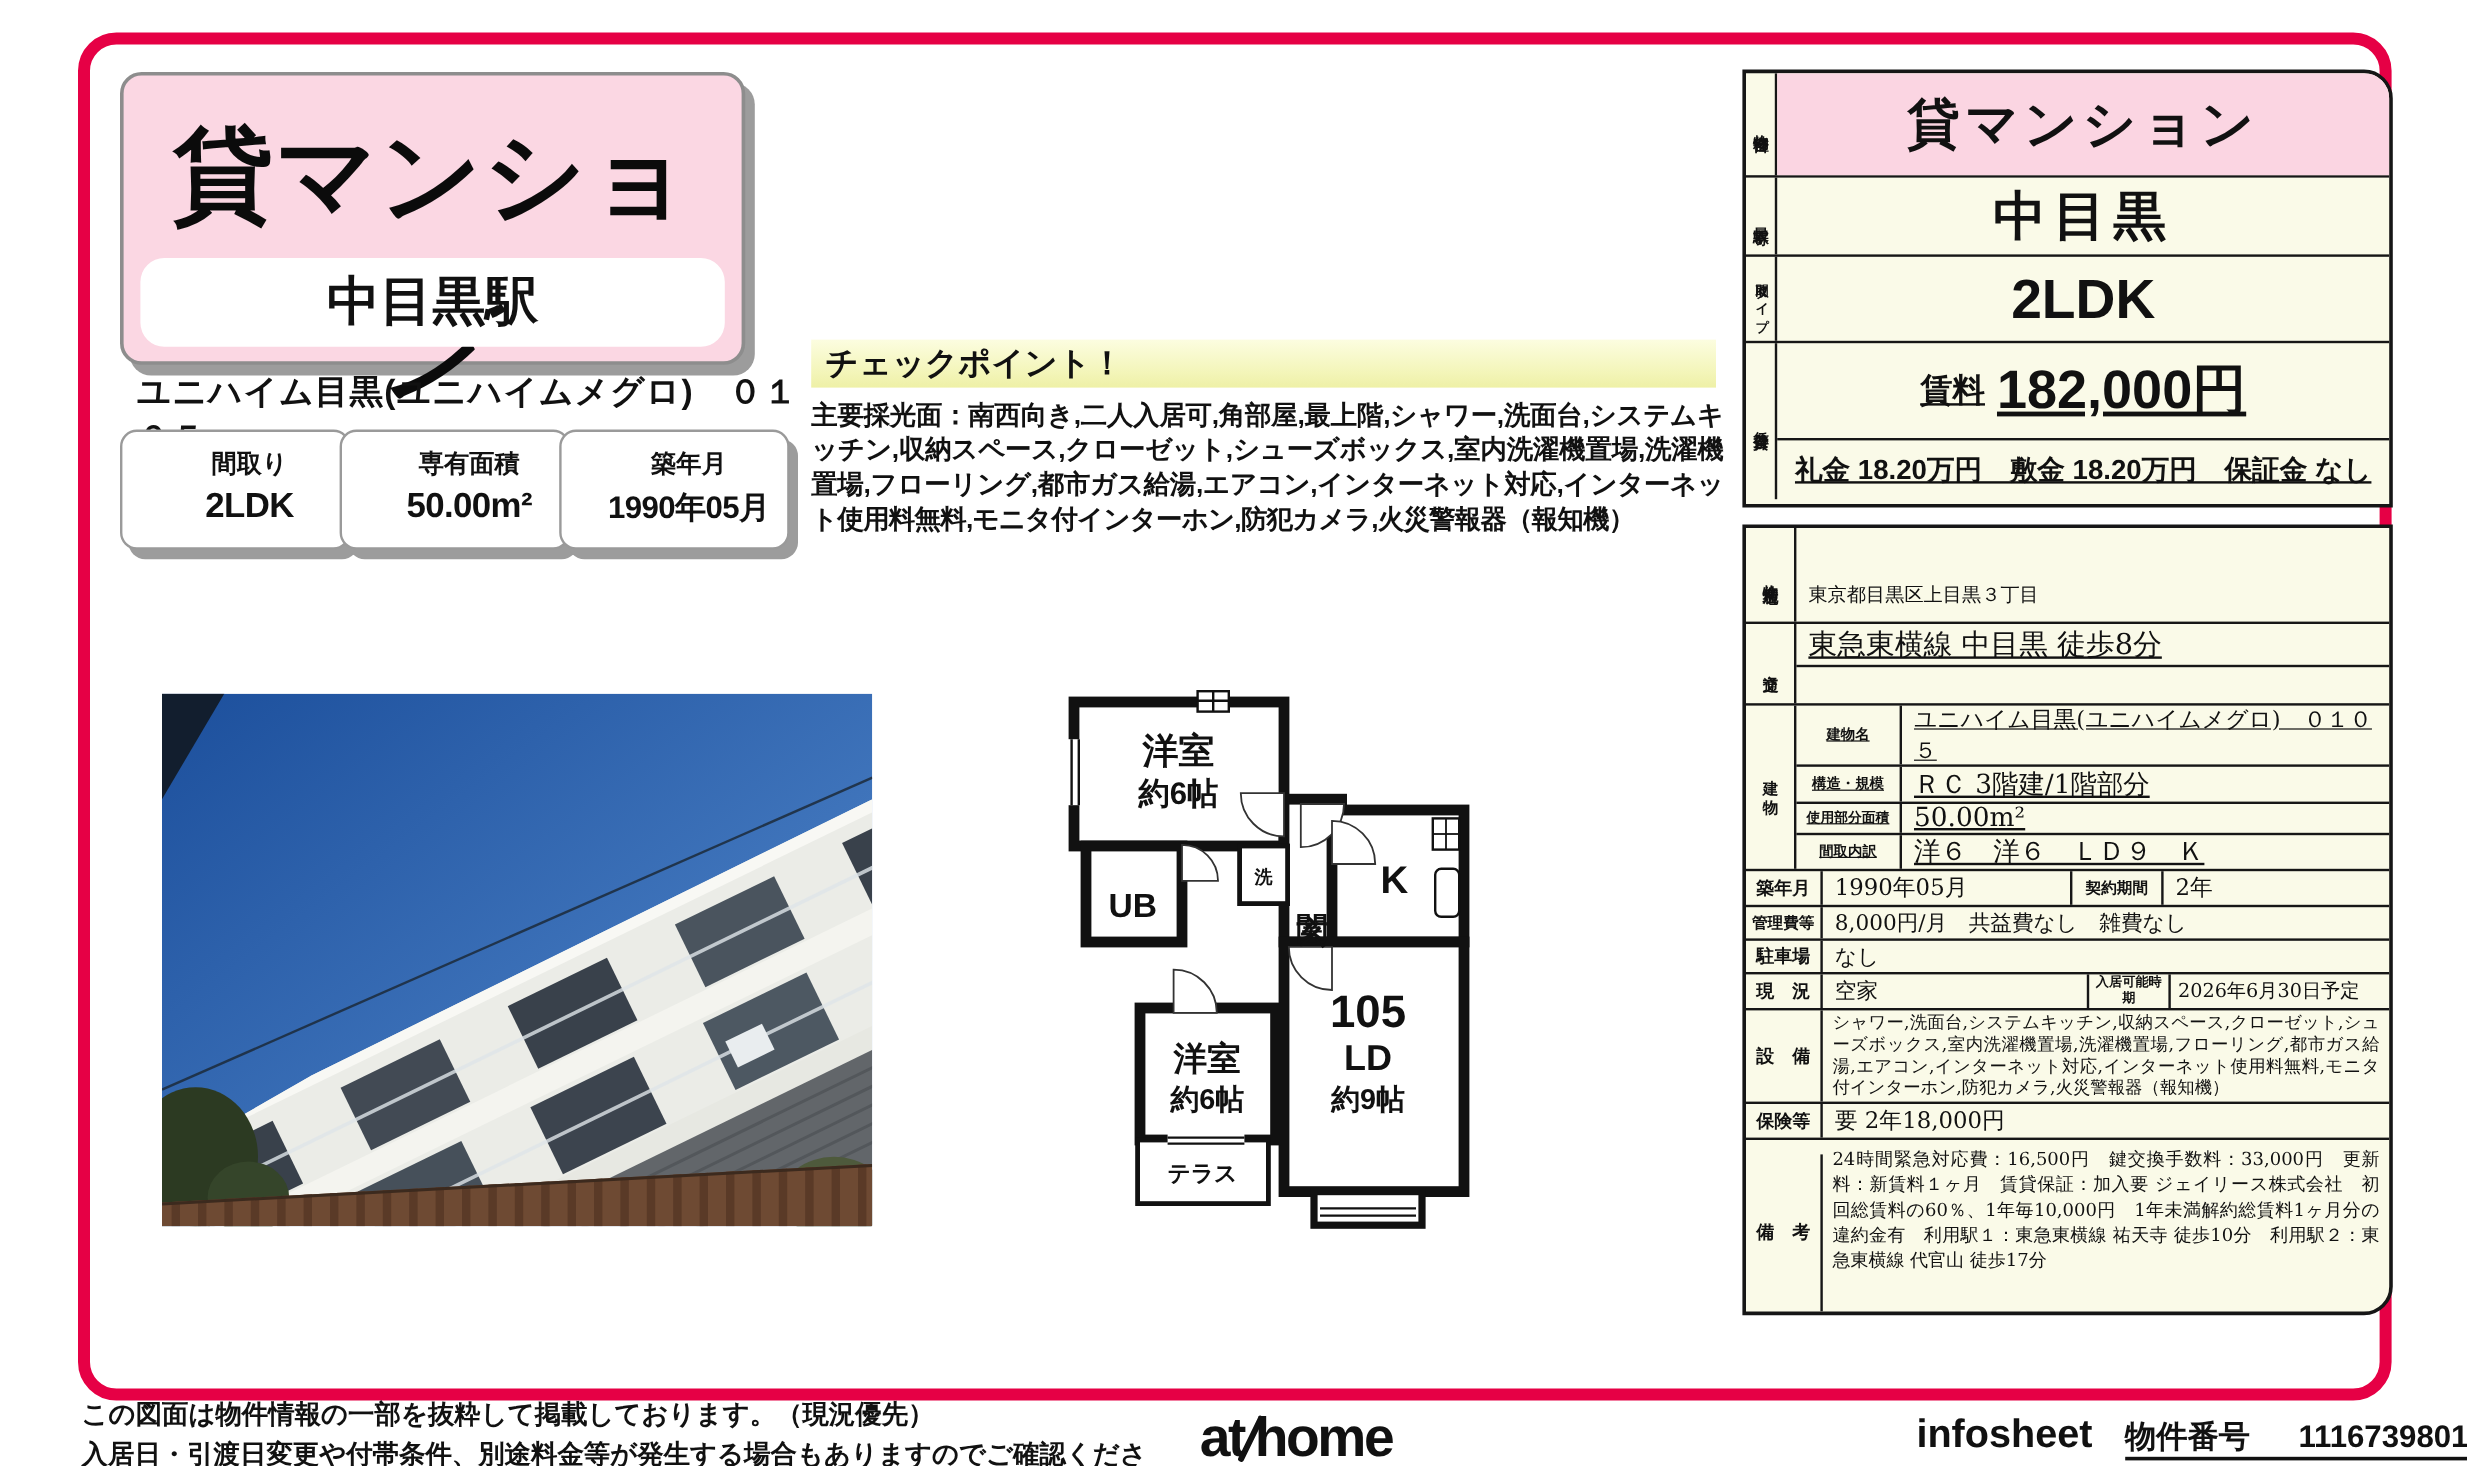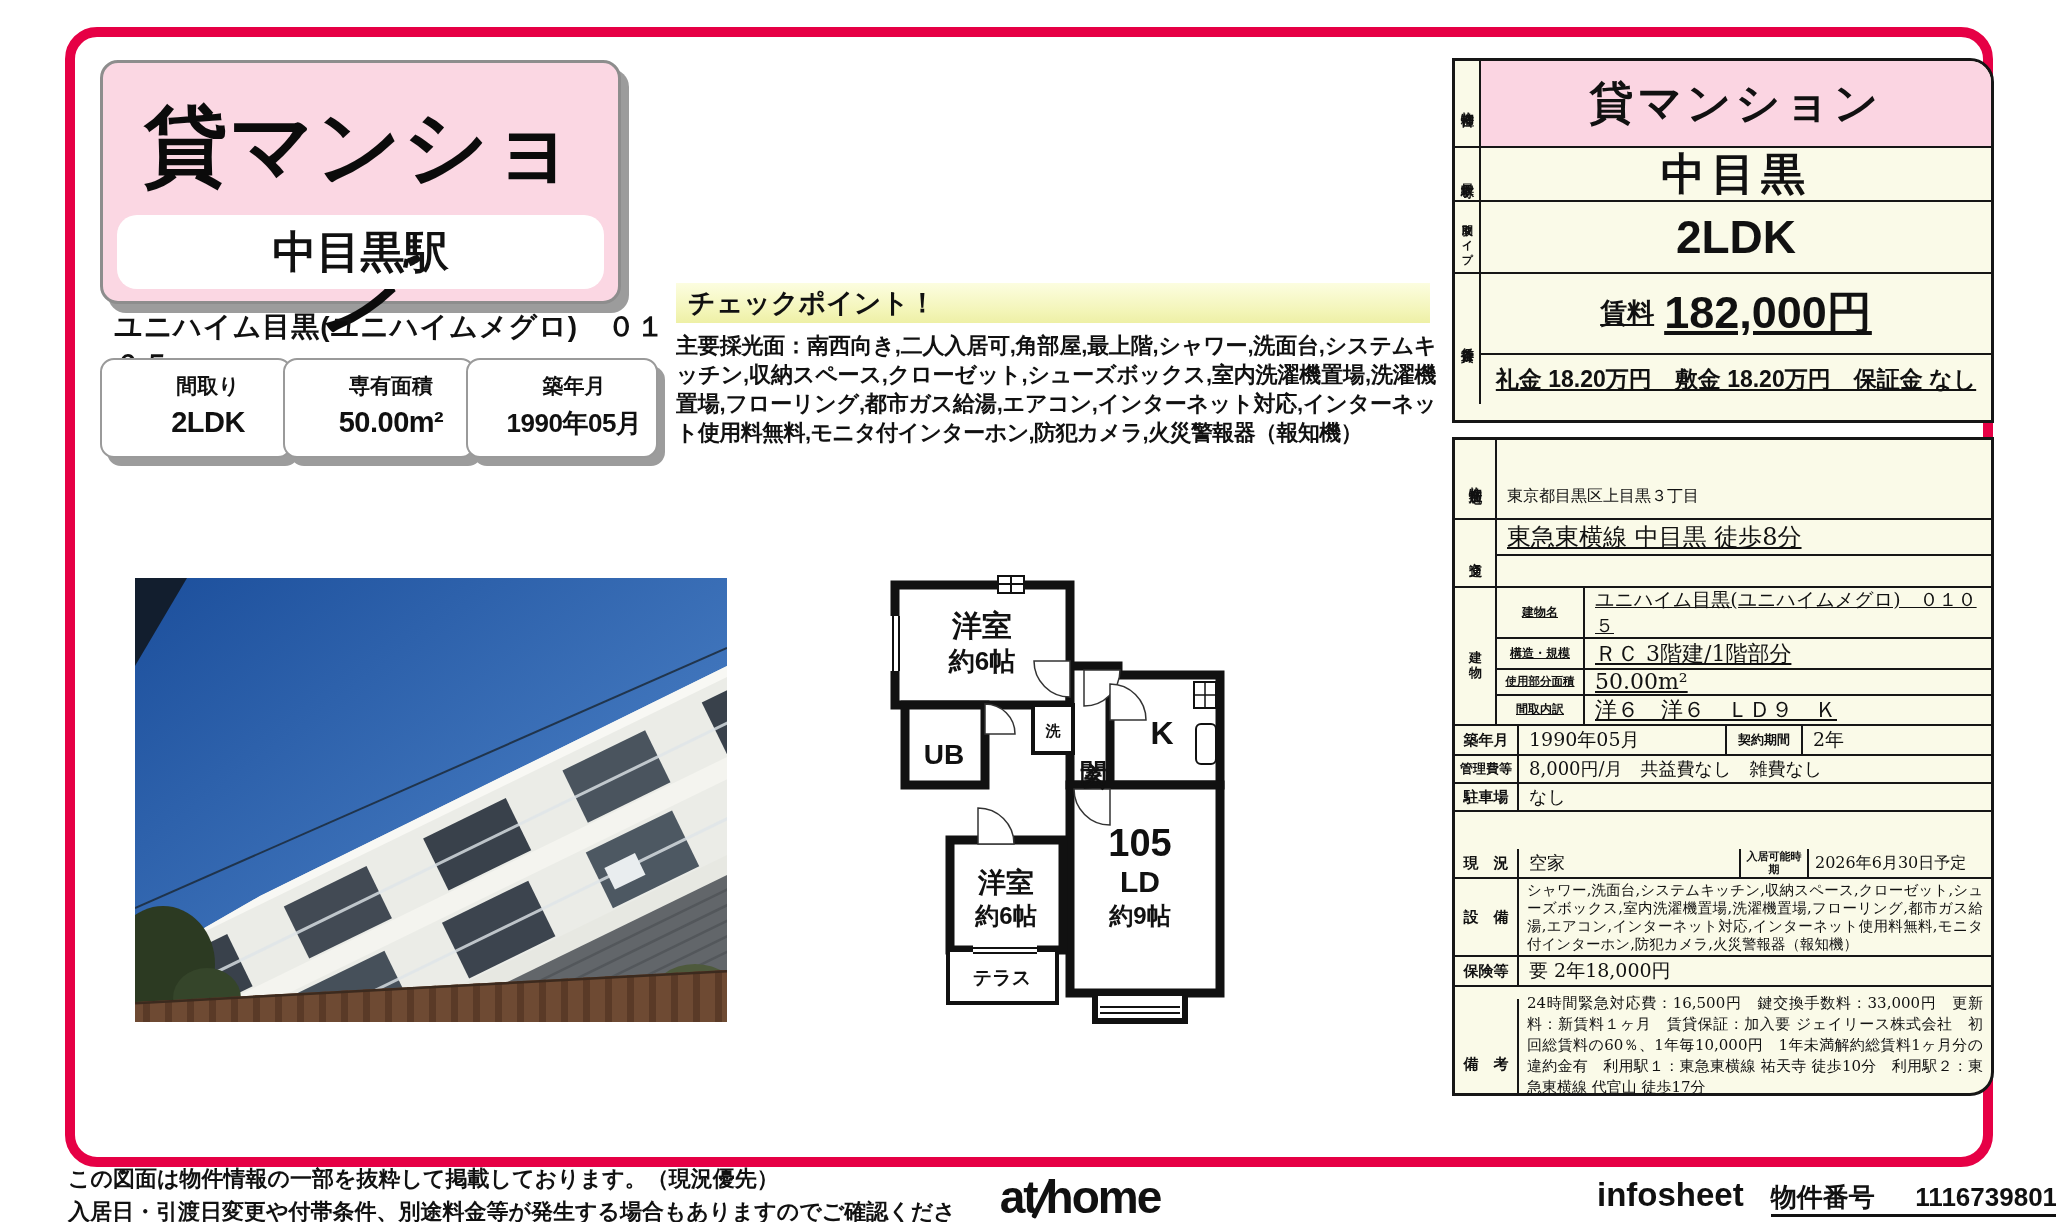--- a/index.html
+++ b/index.html
@@ -238,21 +238,21 @@
       <text x="128" y="368" font-size="24" text-anchor="middle">約6帖</text>
       <text x="124" y="428" font-size="19" text-anchor="middle">テラス</text>
     </svg>
   </div>
 
   <div class="abs t1">
     <div class="trow" style="height:87px;">
       <div class="vlab" style="width:26px;">物件種目</div>
       <div class="cellv big pinkrow" style="font-size:44px;letter-spacing:4px;">貸マンション</div>
     </div>
-    <div class="trow" style="height:54px;">
+    <div class="trow" style="height:66px;">
       <div class="vlab" style="width:26px;">最寄駅</div>
       <div class="cellv big" style="font-size:44px;letter-spacing:6px;">中目黒</div>
     </div>
     <div class="trow" style="height:72px;">
       <div class="vlab" style="width:26px;font-size:11px;">間取タイプ</div>
       <div class="cellv big" style="font-size:46px;">2LDK</div>
     </div>
     <div class="trow" style="height:130px;">
       <div class="vlab" style="width:26px;">賃貸条件</div>
       <div class="subcol">
@@ -305,21 +305,21 @@
       <div class="cellv serif" style="flex:0 0 188px;font-size:19px;">2年</div>
     </div>
     <div class="trow" style="height:28px;">
       <div class="hlab" style="width:64px;font-size:13px;">管理費等</div>
       <div class="cellv serif" style="font-size:18px;">8,000円/月　共益費なし　雑費なし</div>
     </div>
     <div class="trow" style="height:28px;">
       <div class="hlab" style="width:64px;">駐車場</div>
       <div class="cellv serif" style="font-size:18px;">なし</div>
     </div>
-    <div class="trow" style="height:30px;margin-top:37px;">
+    <div class="trow" style="height:30px;">
       <div class="hlab" style="width:64px;">現　況</div>
       <div class="cellv serif" style="font-size:18px;">空家</div>
       <div class="hlab" style="width:70px;border-left:2px solid #161616;font-size:11px;line-height:13px;padding:0 4px;">入居可能時期</div>
       <div class="cellv serif" style="flex:0 0 182px;font-size:16px;padding:0 6px;">2026年6月30日予定</div>
     </div>
     <div class="trow" style="height:78px;">
       <div class="hlab" style="width:64px;">設　備</div>
       <div class="cellv serif" style="font-size:14.5px;line-height:18px;text-align:justify;padding:2px 8px;">シャワー,洗面台,システムキッチン,収納スペース,クローゼット,シューズボックス,室内洗濯機置場,洗濯機置場,フローリング,都市ガス給湯,エアコン,インターネット対応,インターネット使用料無料,モニタ付インターホン,防犯カメラ,火災警報器（報知機）</div>
     </div>
     <div class="trow" style="height:30px;">

